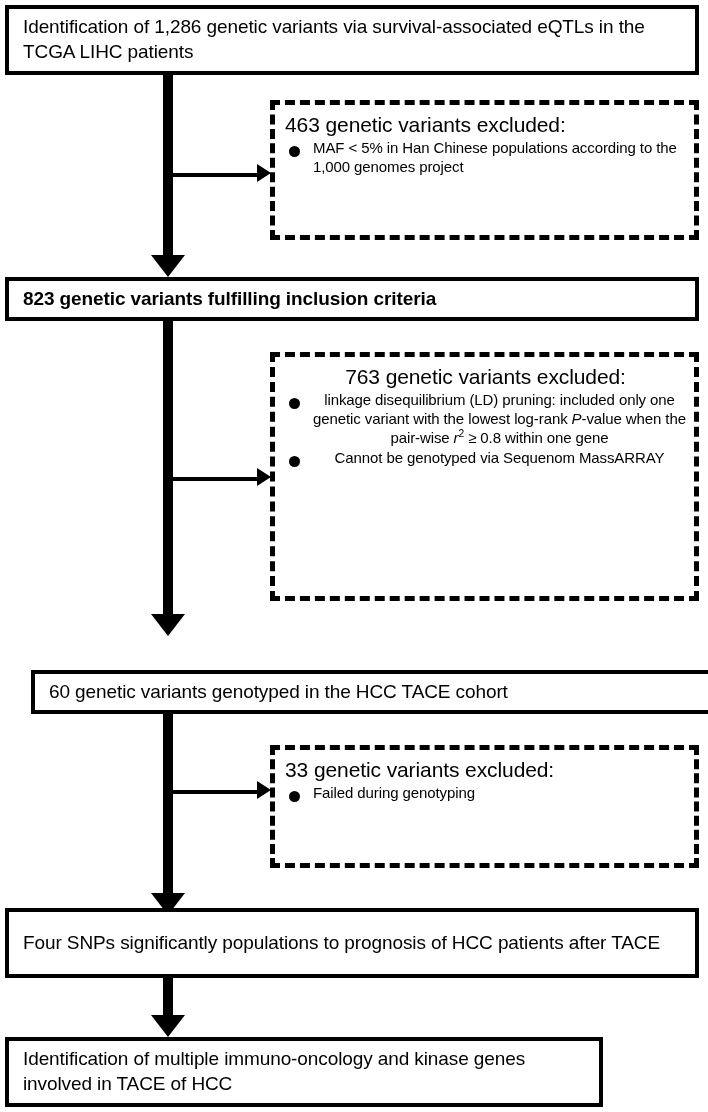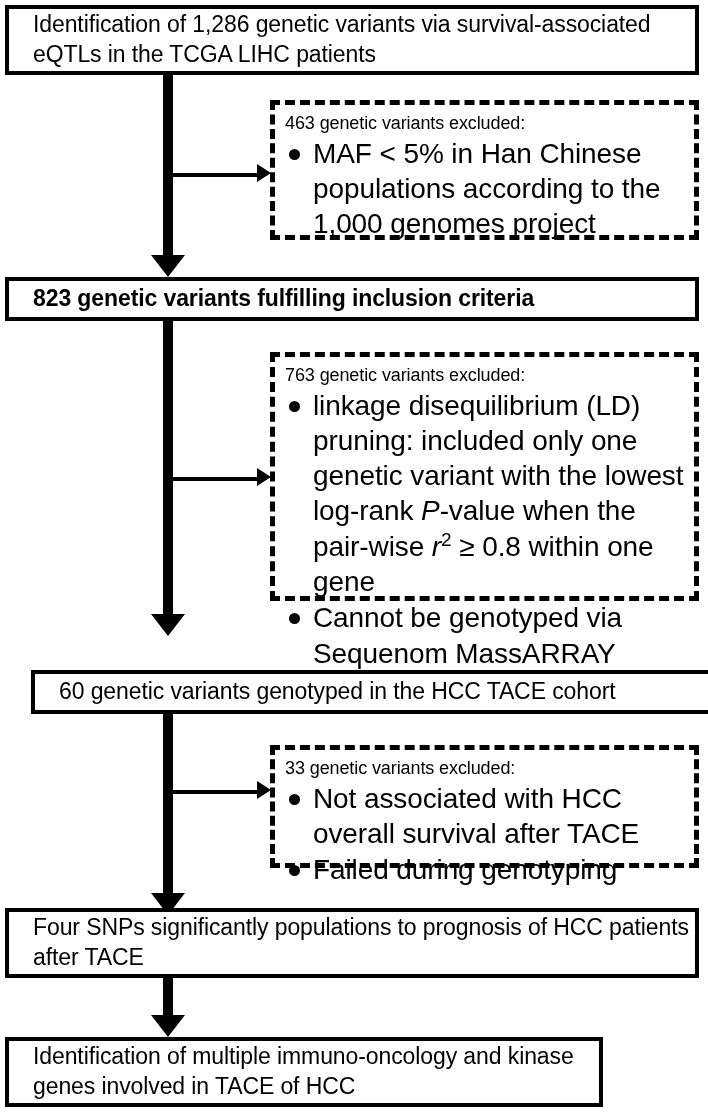--- a/index.html
+++ b/index.html
@@ -28,47 +28,47 @@
     align-items: center;
   }
   .node.solid {
     border: 4px solid #000000;
   }
   .node.dashed {
     border: 5px dashed #000000;
     align-items: flex-start;
   }
   .node-text {
-    font-size: 23px;
+    font-size: 19px;
     line-height: 1.30;
-    padding: 0 0 0 24px;
+    padding: 0 0 0 14px;
     letter-spacing: -0.1px;
     white-space: pre-line;
   }
 
   
   .excl-inner {
     padding: 7px 8px 0 10px;
     width: 100%;
     box-sizing: border-box;
   }
   .excl-title {
-    font-size: 18px;
+    font-size: 21px;
     line-height: 1.26;
     letter-spacing: -0.1px;
     margin-bottom: 1px;
   }
   .excl-list {
     list-style: none;
     margin: 0;
     padding: 0;
   }
   .excl-item {
     position: relative;
-    font-size: 28px;
+    font-size: 15px;
     line-height: 1.26;
     letter-spacing: -0.1px;
     padding-left: 28px;
     margin-bottom: 1px;
   }
   .excl-item .bullet {
     position: absolute;
     left: 4px;
     top: 0.46em;
     width: 11px;
@@ -143,21 +143,21 @@
   <div class="node solid" style="left:5px; top:277px; width:694px; height:44px;font-weight:bold;">
     <div class="node-text">823 genetic variants fulfilling inclusion criteria</div>
   </div>
 
   <div class="vline" style="left:163px; top:321px; height:295px;"></div>
   <div class="arrow-down" style="left:151px; top:614px;"></div>
 
   <div class="hline" style="left:168px; top:477px; width:92px;"></div>
   <div class="arrow-right" style="left:257px; top:468px;"></div>
 
-  <div class="node dashed" style="left:270px; top:352px; width:429px; height:249px;">
+  <div class="node dashed" style="left:270px; top:352px; width:429px; height:249px;text-align:center;">
     <div class="excl-inner">
       <div class="excl-title">763 genetic variants excluded:</div>
       <ul class="excl-list">
         <li class="excl-item">
           <span class="bullet"></span>
           <span>linkage disequilibrium (LD) pruning: included only one genetic variant with the lowest log-rank <i>P</i>-value when the pair-wise <i>r</i><sup>2</sup> ≥ 0.8 within one gene</span>
         </li>
         <li class="excl-item">
           <span class="bullet"></span>
           <span>Cannot be genotyped via Sequenom MassARRAY</span>
@@ -175,24 +175,20 @@
 
   <div class="hline" style="left:168px; top:790px; width:92px;"></div>
   <div class="arrow-right" style="left:257px; top:781px;"></div>
 
   <div class="node dashed" style="left:270px; top:745px; width:429px; height:123px;">
     <div class="excl-inner">
       <div class="excl-title">33 genetic variants excluded:</div>
       <ul class="excl-list">
         <li class="excl-item">
           <span class="bullet"></span>
-          <span>Not associated with HCC overall survival after TACE</span>
-        </li>
-        <li class="excl-item">
-          <span class="bullet"></span>
           <span>Failed during genotyping</span>
         </li>
       </ul>
     </div>
   </div>
 
   <div class="node solid" style="left:5px; top:908px; width:694px; height:70px;">
     <div class="node-text">Four SNPs significantly populations to prognosis of HCC patients after TACE</div>
   </div>
 

